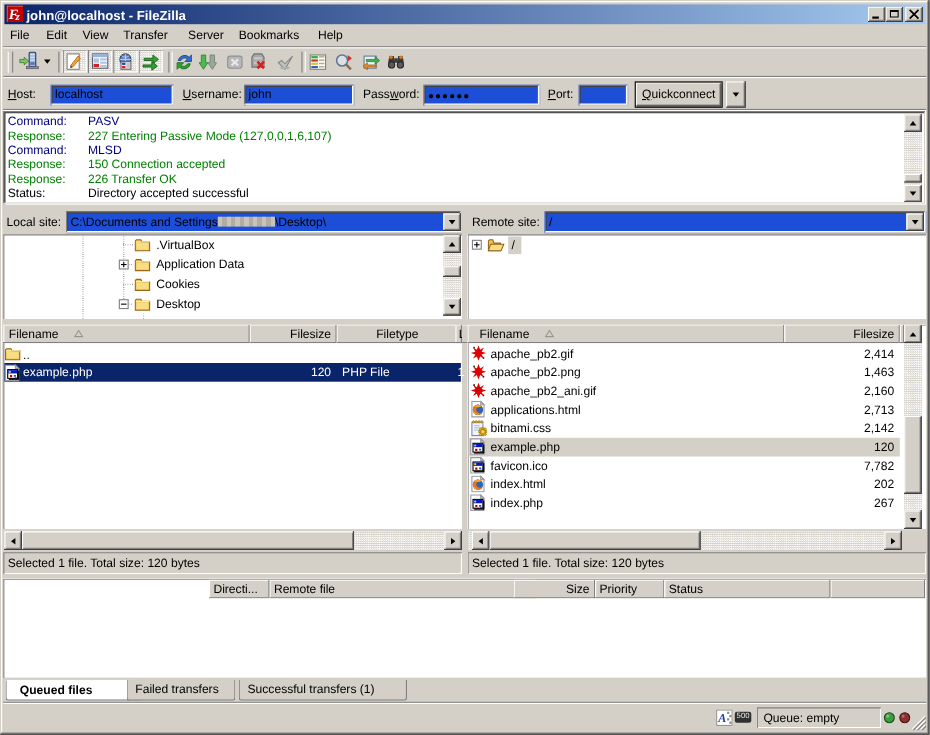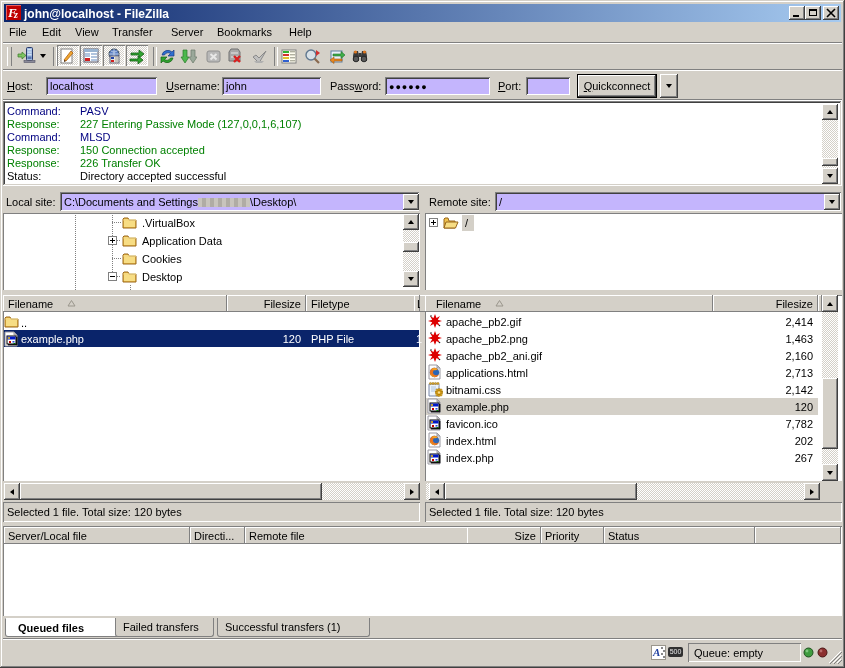--- a/index.html
+++ b/index.html
@@ -11,21 +11,21 @@
 .sunken{background:#fff;box-shadow: inset -1px -1px #fff, inset 1px 1px #808080, inset -2px -2px #d4d0c8, inset 2px 2px #404040;}
 .dither{background-color:#e8e5df;background-image:conic-gradient(#fff 25%,#d4d0c8 0 50%,#fff 0 75%,#d4d0c8 0);background-size:2px 2px;}
 .tu{width:0;height:0;border-left:3px solid transparent;border-right:3px solid transparent;border-bottom:4px solid #000;}
 .td{width:0;height:0;border-left:3px solid transparent;border-right:3px solid transparent;border-top:4px solid #000;}
 .tl{width:0;height:0;border-top:3px solid transparent;border-bottom:3px solid transparent;border-right:4px solid #000;}
 .tr{width:0;height:0;border-top:3px solid transparent;border-bottom:3px solid transparent;border-left:4px solid #000;}
 .sb{display:flex;align-items:center;justify-content:center;}
 .hdr{background:#d4d0c8;box-shadow: inset -1px -1px #808080, inset 1px 1px #fff;display:flex;align-items:center;}
 u{text-decoration:underline;}
 .lbl{position:absolute;white-space:nowrap;}
-.fld{position:absolute;background:#c4b5fd;box-shadow: inset -1px -1px #d4d0c8, inset 1px 1px #808080, inset -2px -2px #fff, inset 2px 2px #404040;}
+.fld{position:absolute;background:#1d4ed8;box-shadow: inset -1px -1px #d4d0c8, inset 1px 1px #808080, inset -2px -2px #fff, inset 2px 2px #404040;}
 .fld span{position:absolute;left:4px;top:3px;white-space:nowrap;}
 .exp{position:absolute;width:9px;height:9px;background:#fff;border:1px solid #808080;box-sizing:border-box;}
 .exp i{position:absolute;left:1px;top:3px;width:5px;height:1px;background:#000;}
 .exp.plus b{position:absolute;left:3px;top:1px;width:1px;height:5px;background:#000;}
 .dotv{position:absolute;width:1px;background-image:linear-gradient(#808080 50%,transparent 50%);background-size:1px 2px;}
 .doth{position:absolute;height:1px;background-image:linear-gradient(90deg,#808080 50%,transparent 50%);background-size:2px 1px;}
 </style>
 </head>
 <body>
 <div id="win">
@@ -291,21 +291,21 @@
 <div class="ab" style="left:3px;top:295px;width:417px;height:186px;background:#fff;box-shadow:inset 1px 1px #808080;"></div>
 <div class="ab hdr" style="left:3px;top:295px;width:224px;height:17px;">
       <span style="margin-left:5px;">Filename</span>
   <svg width="9" height="9" style="margin-left:14px" viewBox="0 0 9 9">
         <path d="M4.5 1.5 L8 7 L1 7 Z" fill="#d4d0c8" stroke="#9a968c"></path>
       </svg>
     </div>
 <div class="ab hdr" style="left:227px;top:295px;width:79px;height:17px;">
       <span style="position:absolute;right:5px;">Filesize</span>
     </div>
-<div class="ab hdr" style="left:306px;top:295px;width:125px;height:17px;">
+<div class="ab hdr" style="left:306px;top:295px;width:125px;height:17px;padding-left:31px;">
       <span style="margin-left:5px;">Filetype</span>
     </div>
 <div class="ab hdr" style="left:414px;top:295px;width:6px;height:17px;overflow:hidden;">
       <span style="margin-left:3px;">L</span>
     </div>
 <svg class="ab" style="left:4px;top:314px" width="16" height="16">
       <use href="#folder"></use>
     </svg>
 <div class="ab" style="left:21px;top:317px;">..</div>
 <div class="ab" style="left:4px;top:330px;width:415px;height:17px;background:#0a246a;"></div>
@@ -402,23 +402,20 @@
     </div>
 <div class="ab raised" style="left:445px;top:483px;width:192px;height:17px;"></div>
 <div class="ab raised sb" style="left:804px;top:483px;width:16px;height:17px;">
       <div class="tr"></div>
     </div>
 
 <div class="ab" style="left:425px;top:502px;width:417px;height:20px;background:#d4d0c8;box-shadow:inset 1px 1px #808080, inset -1px -1px #fff;"></div>
 <div class="ab" style="left:429px;top:506px;">Selected 1 file. Total size: 120 bytes</div>
 
 <div class="ab" style="left:3px;top:526px;width:839px;height:90px;background:#fff;box-shadow:inset 1px 1px #808080;"></div>
-<div class="ab hdr" style="left:4px;top:527px;width:186px;height:17px;">
-      <span style="margin-left:4px;">Server/Local file</span>
-    </div>
 <div class="ab hdr" style="left:190px;top:527px;width:55px;height:17px;">
       <span style="margin-left:4px;">Directi...</span>
     </div>
 <div class="ab hdr" style="left:245px;top:527px;width:242px;height:17px;">
       <span style="margin-left:4px;">Remote file</span>
     </div>
 <div class="ab hdr" style="left:467px;top:527px;width:74px;height:17px;">
       <span style="position:absolute;right:5px;">Size</span>
     </div>
 <div class="ab hdr" style="left:541px;top:527px;width:63px;height:17px;">

